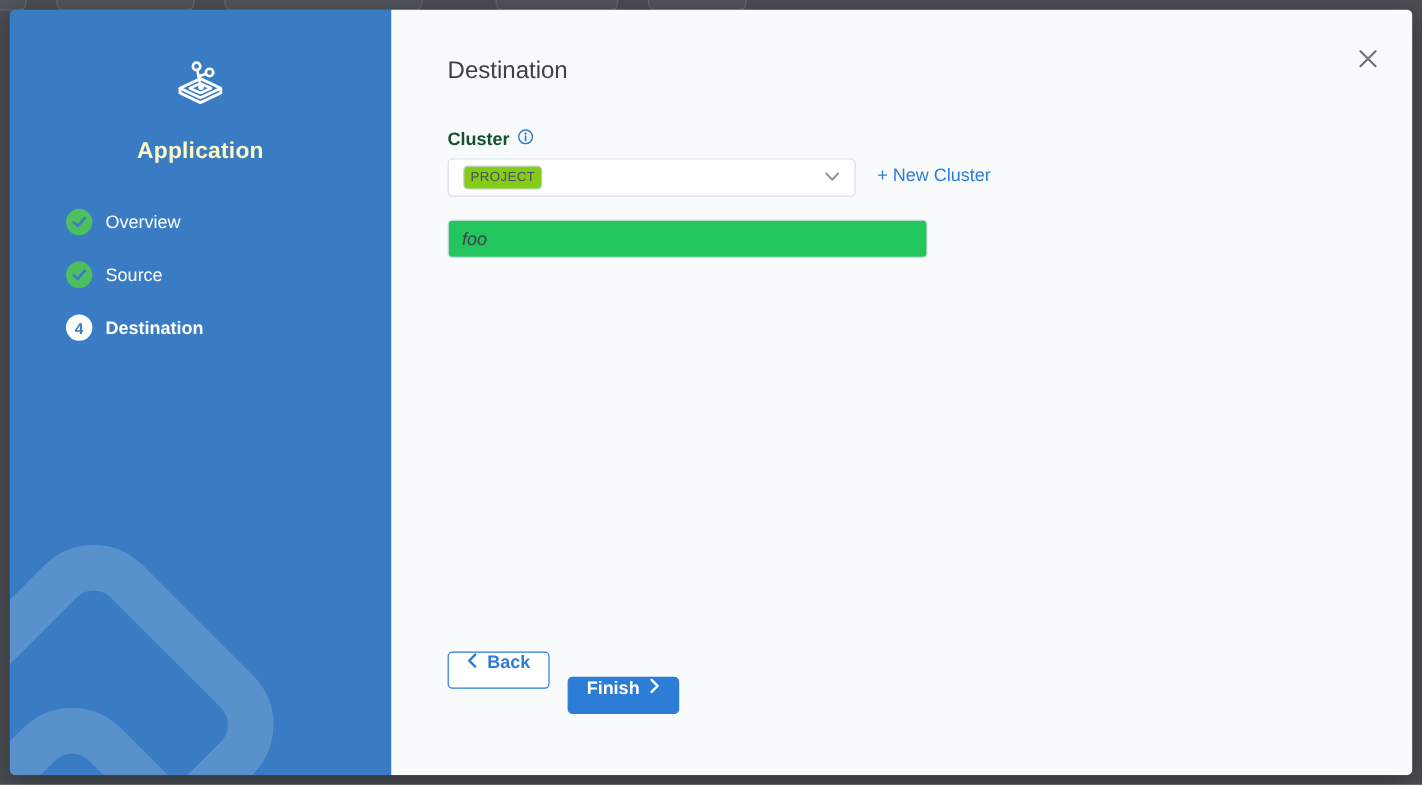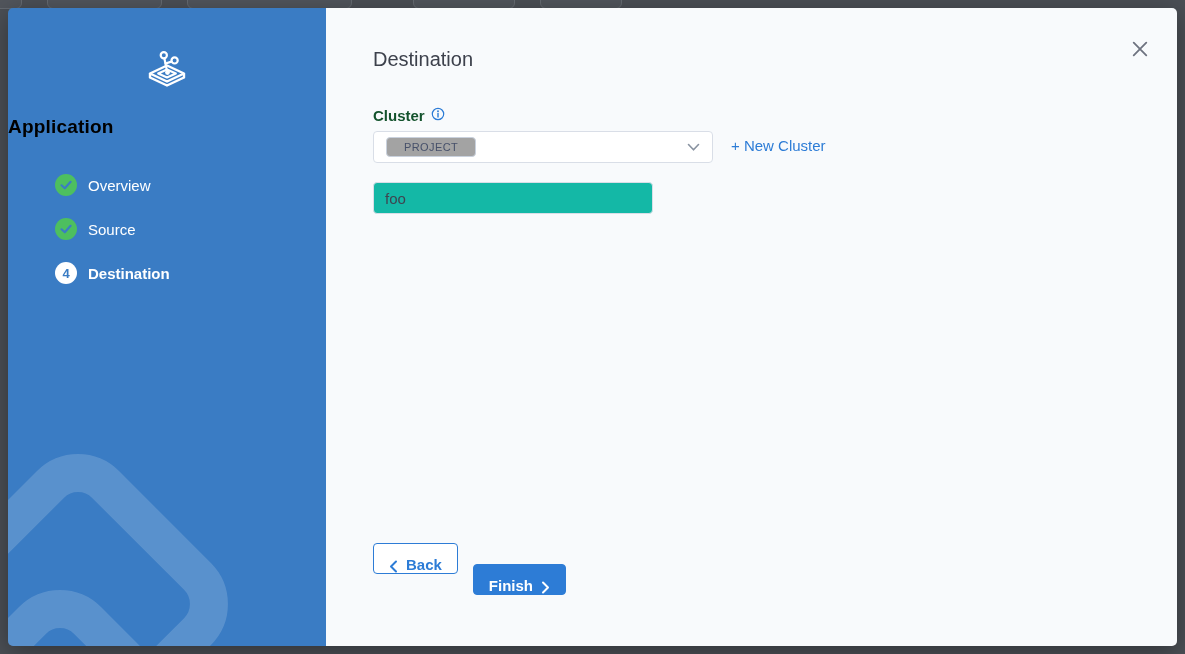--- a/index.html
+++ b/index.html
@@ -36,21 +36,21 @@
     position:absolute; width:246px; height:246px; box-sizing:border-box;
     border:38px solid rgba(255,255,255,0.16); border-radius:58px;
     transform:rotate(45deg);
   }
   .ring.a { left:-53px; top:473px; }
   .ring.b { left:-71px; top:609px; }
   .side-inner { position:relative; }
 
   .app-icon { display:block; margin:38px auto 0; }
   .side-title {
-    color:#000000; font-size:19px; font-weight:bold; text-align:left;
+    color:#fef9c3; font-size:19px; font-weight:bold; text-align:center;
     margin-top:22px; line-height:22px; letter-spacing:0.2px;
   }
 
   .steps { margin-top:35px; padding-left:47px; }
   .step { display:flex; align-items:center; height:24px; margin-bottom:20px; cursor:pointer; }
   .step-circle {
     width:22px; height:22px; border-radius:50%; margin-right:11px; flex:none;
     display:flex; align-items:center; justify-content:center;
   }
   .step-circle.done { background:var(--green,#4dbf5f); }
@@ -80,41 +80,41 @@
   .info-icon { display:inline-block; cursor:pointer; }
 
   .cluster-row { display:flex; align-items:center; }
   .select-box {
     width:340px; height:32px; margin-top:6px; box-sizing:border-box;
     background:#fff; border:1px solid #d9dee7; border-radius:4px;
     display:flex; align-items:center; padding:0 12px; cursor:pointer;
   }
   .select-value { font-size:15px; color:#3f4450; width:198px; white-space:nowrap; overflow:hidden; }
   .badge {
-    height:20px; box-sizing:border-box; padding:0 17px; flex:none;
+    height:20px; box-sizing:border-box; padding:0 5px; flex:none;
     display:flex; align-items:center;
-    border:1px solid #c9d1dd; border-radius:4px; background:#a3a3a3;
+    border:1px solid #c9d1dd; border-radius:4px; background:#84cc16;
     color:#46506a; font-size:11px; letter-spacing:0.4px;
   }
   .select-chevron { margin-left:auto; flex:none; }
   .new-cluster-link {
     margin-left:18px; margin-top:2px; color:var(--accent,#2d7cd6);
     font-size:15px; text-decoration:none; cursor:pointer; white-space:nowrap;
   }
 
   .text-input {
-    width:280px; height:32px; margin-top:6px; box-sizing:border-box;
-    background:#14b8a6; border:1px solid #d9dee7; border-radius:4px;
-    padding:0 11px; font-size:15px; color:#3f4450; font-family:inherit; outline:none;
+    width:400px; height:32px; margin-top:6px; box-sizing:border-box;
+    background:#22c55e; border:1px solid #d9dee7; border-radius:4px;
+    padding:0 11px; font-size:15px; color:#3f4450; font-family:inherit; outline:none;font-style:italic;
   }
 
   .btn-row { position:absolute; left:47px; bottom:51px; display:flex; gap:15px; }
   .btn {
     height:31px; box-sizing:border-box; border-radius:4px; padding:0 15px;
-    display:flex; align-items:flex-end; justify-content:center; gap:8px;
+    display:flex; align-items:flex-start; justify-content:center; gap:8px;
     font-size:15px; font-weight:bold; font-family:inherit; cursor:pointer;
   }
   .btn-back { background:#fff; border:1px solid var(--accent,#2d7cd6); color:var(--accent,#2d7cd6); }
   .btn-finish { background:var(--accent,#2d7cd6); border:1px solid var(--accent,#2d7cd6); color:#ffffff;margin-top:21px; }
 </style>
 </head>
 <body>
 
 <div class="bg-tab t1"></div>
 <div class="bg-tab t2"></div>

